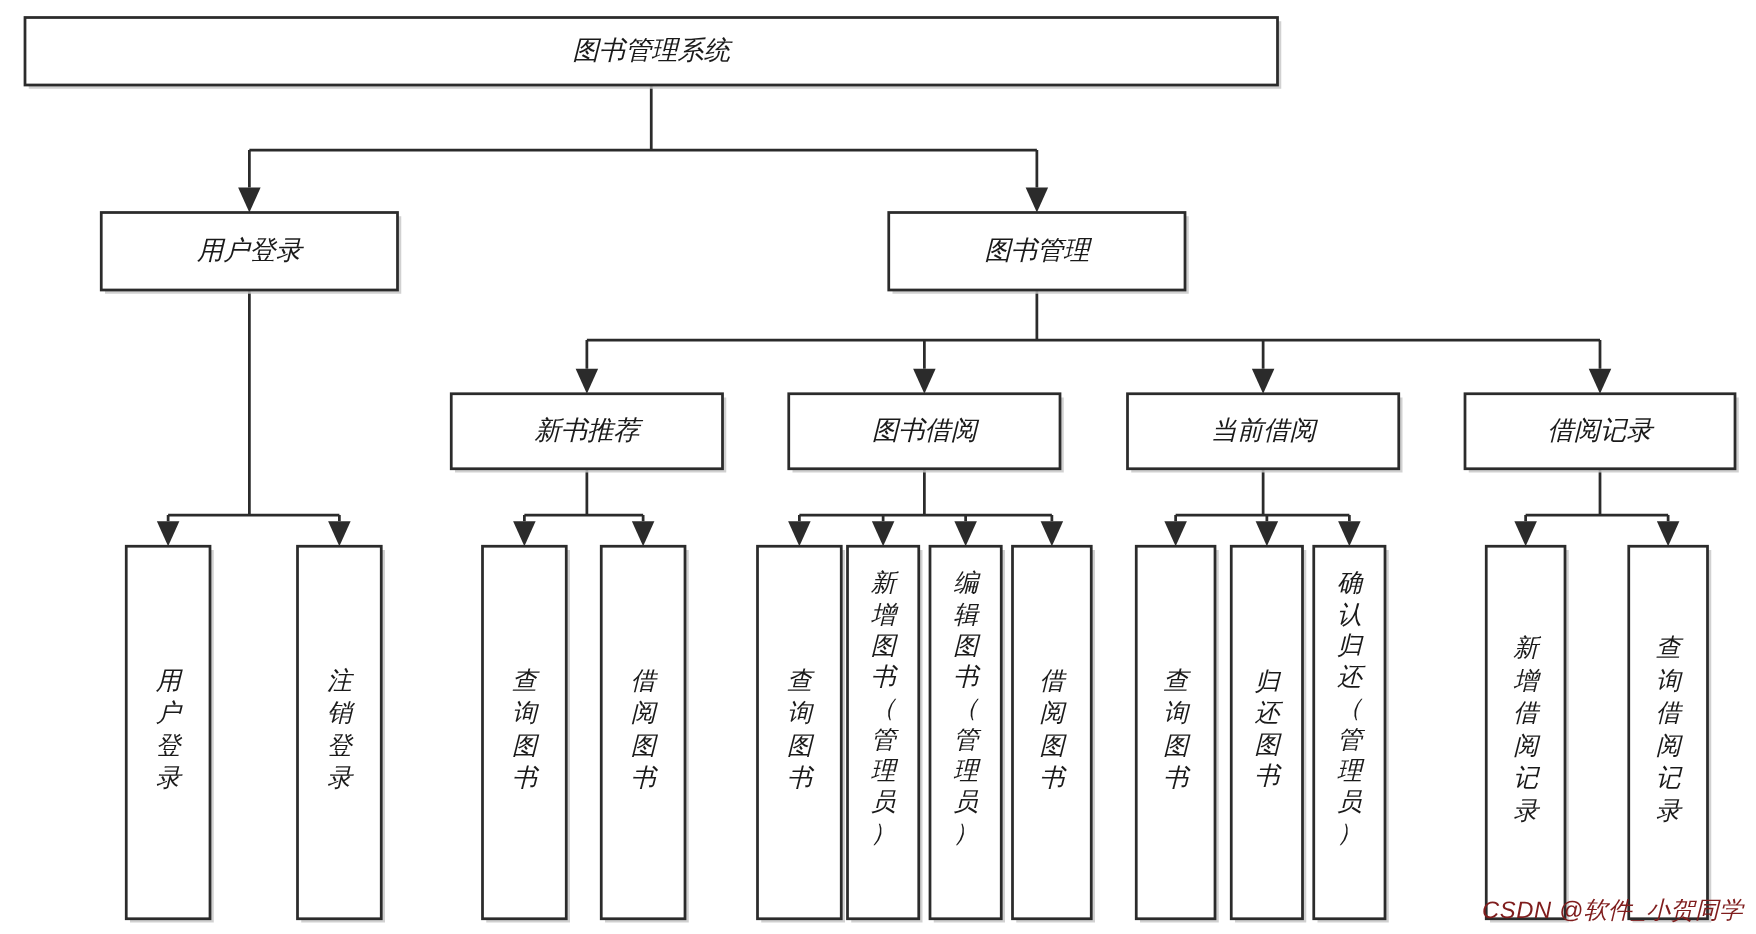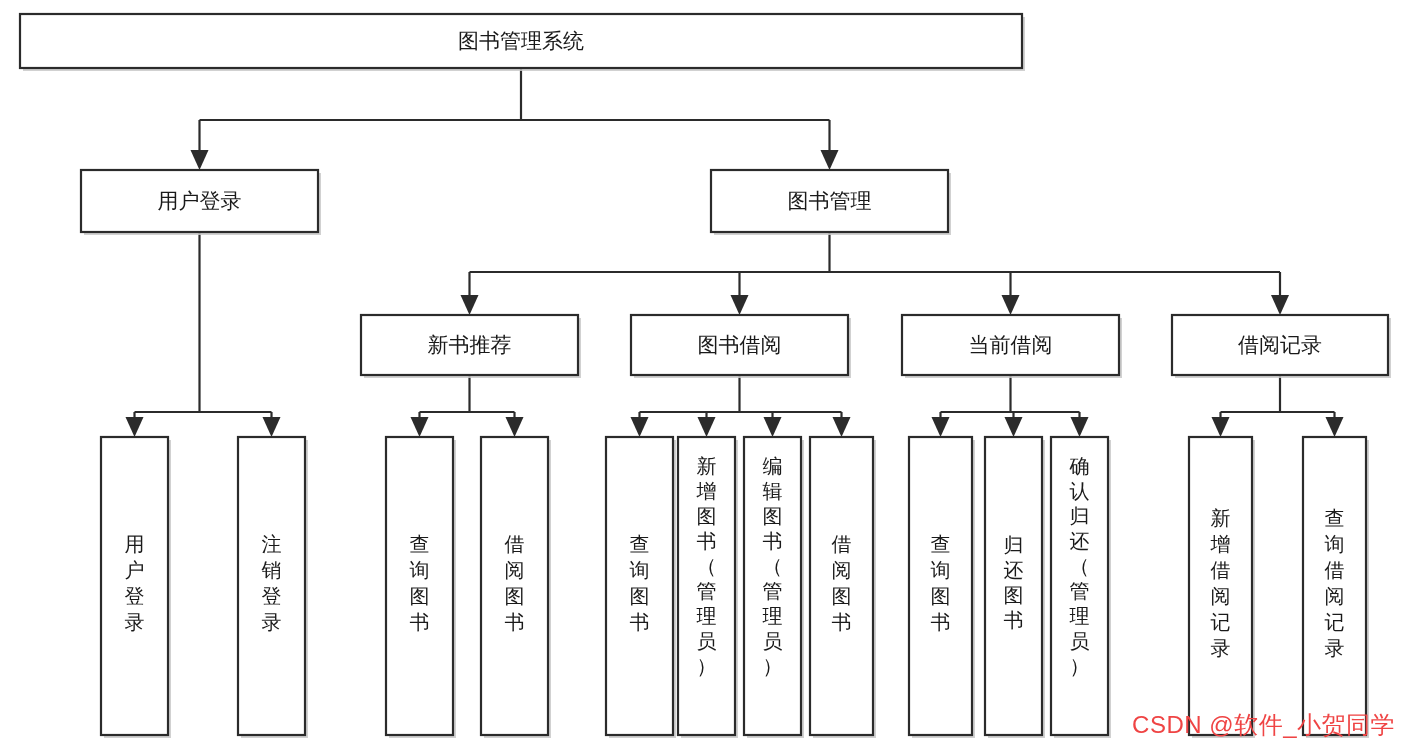--- a/index.html
+++ b/index.html
@@ -11,20 +11,21 @@
     width: 1405px;
     height: 747px;
     font-family: "Liberation Sans", "DejaVu Sans", sans-serif;
     overflow: hidden;
     position: relative;
   }
   #diagram-root {
     position: relative;
     width: 1405px;
     height: 747px;
+    font-style: italic;
   }
   svg.diagram-canvas {
     position: absolute;
     left: 0;
     top: 0;
     width: 1405px;
     height: 747px;
     display: block;
   }
   .node-box {
@@ -58,22 +59,22 @@
     font-family: "Liberation Sans", "DejaVu Sans", sans-serif;
     font-size: 20px;
     fill: #1a1a1a;
     text-anchor: middle;
   }
   .watermark {
     position: absolute;
     right: 10px;
     bottom: 6px;
     font-family: "Liberation Sans", "DejaVu Sans", sans-serif;
-    font-size: 24px;
-    color: #ef4444;
+    font-size: 19px;
+    color: #7f1d1d;
     letter-spacing: 0.5px;
     white-space: nowrap;
     user-select: none;
   }
 </style>
 </head>
 <body>
 
 <div id="diagram-root">
   <svg class="diagram-canvas" id="diagram-canvas" viewBox="0 0 1405 747" xmlns="http://www.w3.org/2000/svg">

